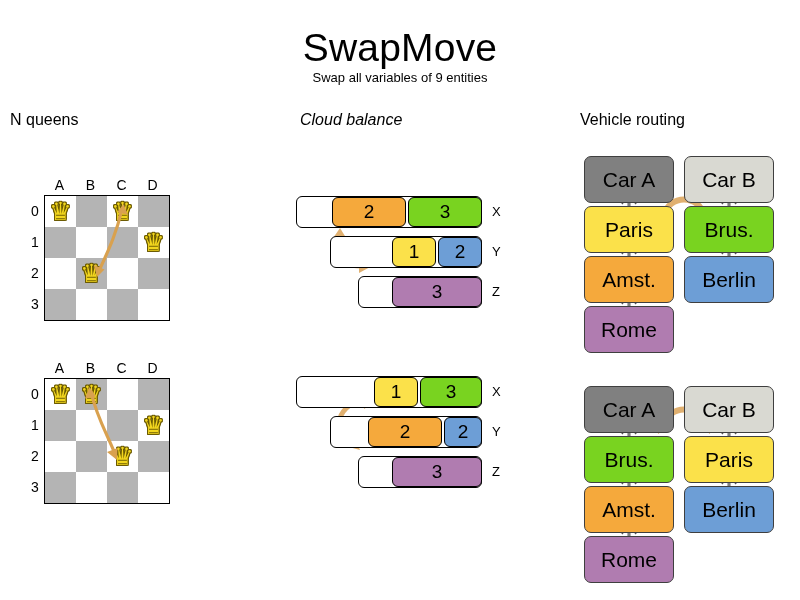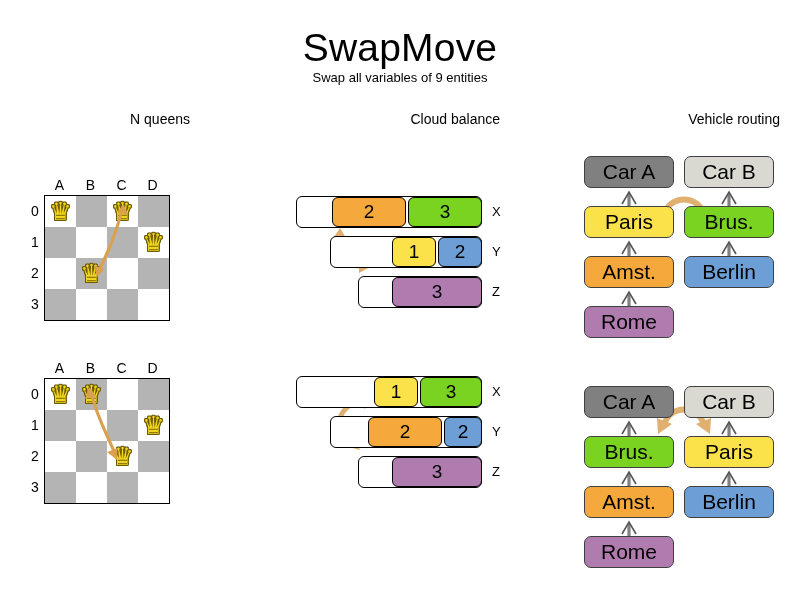--- a/index.html
+++ b/index.html
@@ -34,26 +34,26 @@
     left: 0;
     width: 800px;
     text-align: center;
     font-size: 13px;
     line-height: 16px;
   }
 
   
   .col-heading {
     position: absolute;
-    text-align: right;
-    font-size: 14px;
+    text-align: left;
+    font-size: 16px;
     line-height: 19px;
   }
   #heading-nqueens  { left:  10px; top: 110px; width: 180px; }
-  #heading-cloud    { left: 300px; top: 110px; width: 200px; }
+  #heading-cloud    { left: 300px; top: 110px; width: 200px; font-style: italic; }
   #heading-vehicle  { left: 580px; top: 110px; width: 200px; }
 
   
   .board-wrap { position: absolute; }
   #board-top    { left: 44px; top: 178px; }
   #board-bottom { left: 44px; top: 361px; }
 
   .file-labels {
     position: absolute;
     left: 0; top: 0;
@@ -160,21 +160,21 @@
   }
 
   
   .vrp-wrap { position: absolute; }
   #vrp-top    { left: 584px; top: 156px; }
   #vrp-bottom { left: 584px; top: 386px; }
 
   .vrp-node {
     position: absolute;
     width: 90px;
-    height: 32px;
+    height: 47px;
     box-sizing: border-box;
     border: 1.4px solid #3f3f3f;
     border-radius: 7px;
     display: flex;
     align-items: center;
     justify-content: center;
     font-size: 21px;
     color: #000;
   }
   .vrp-edges {

